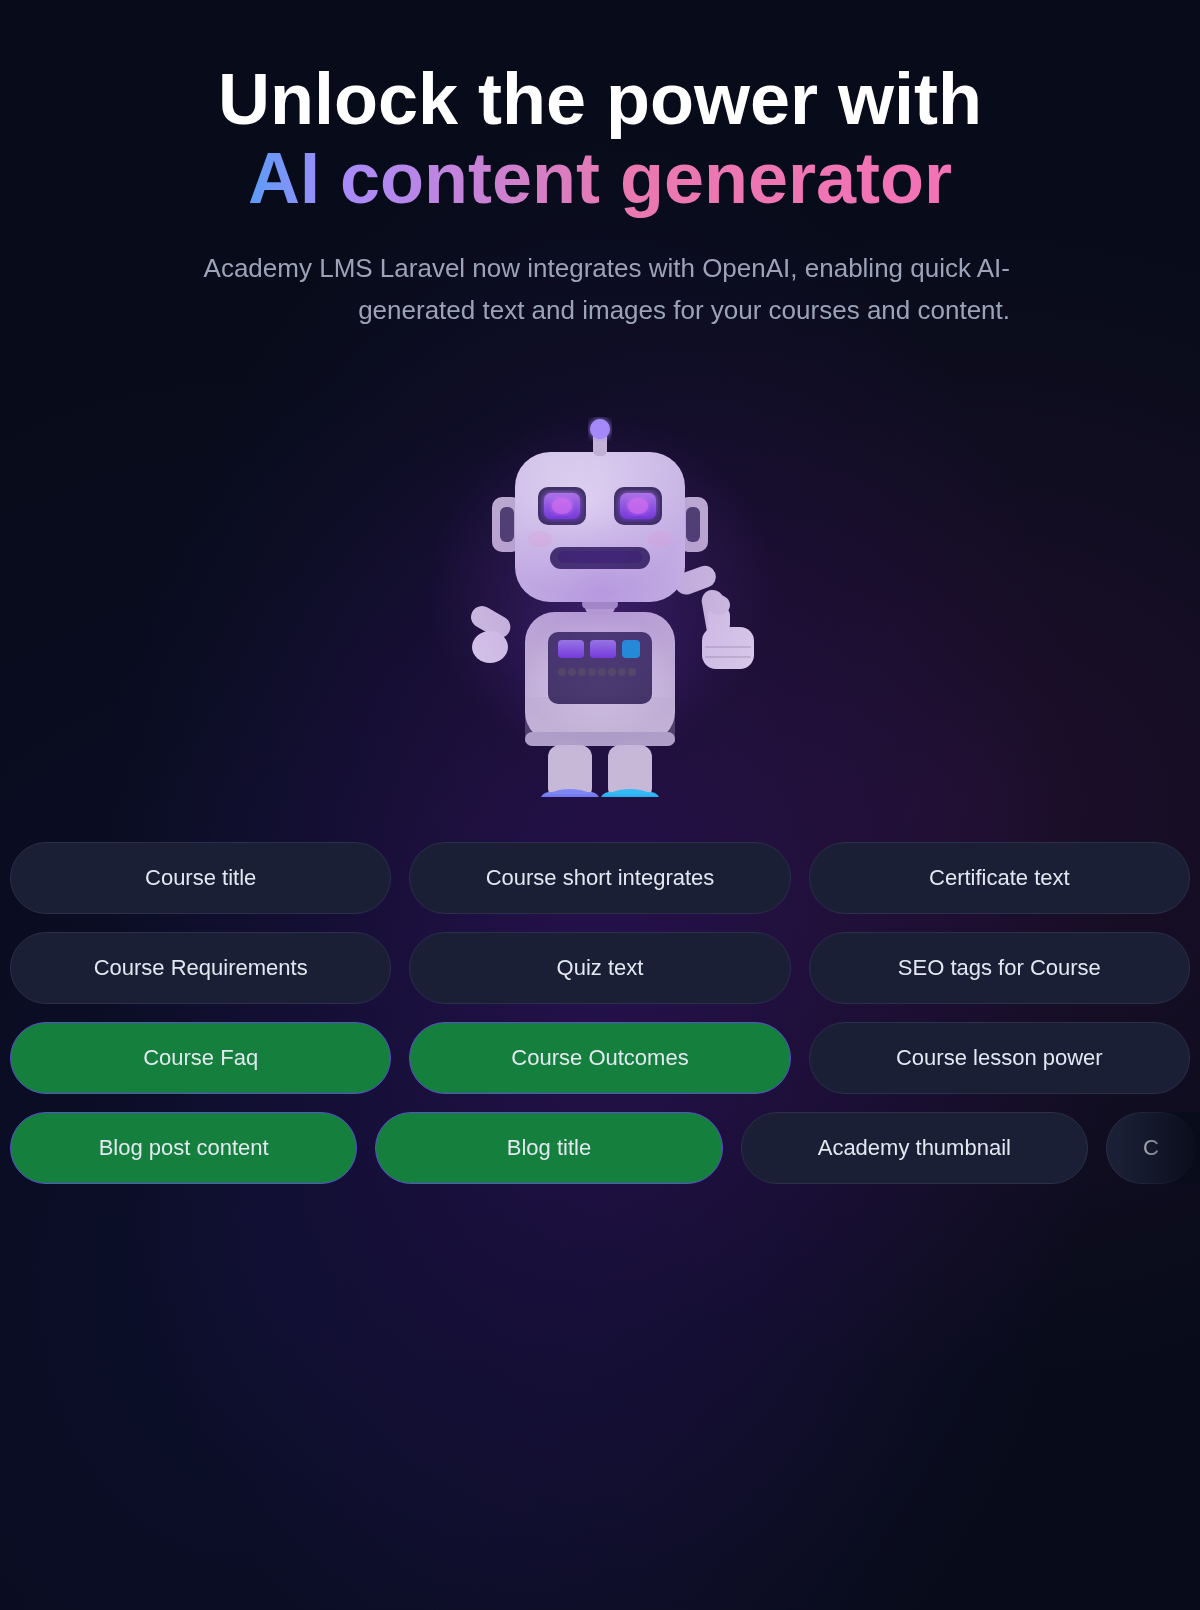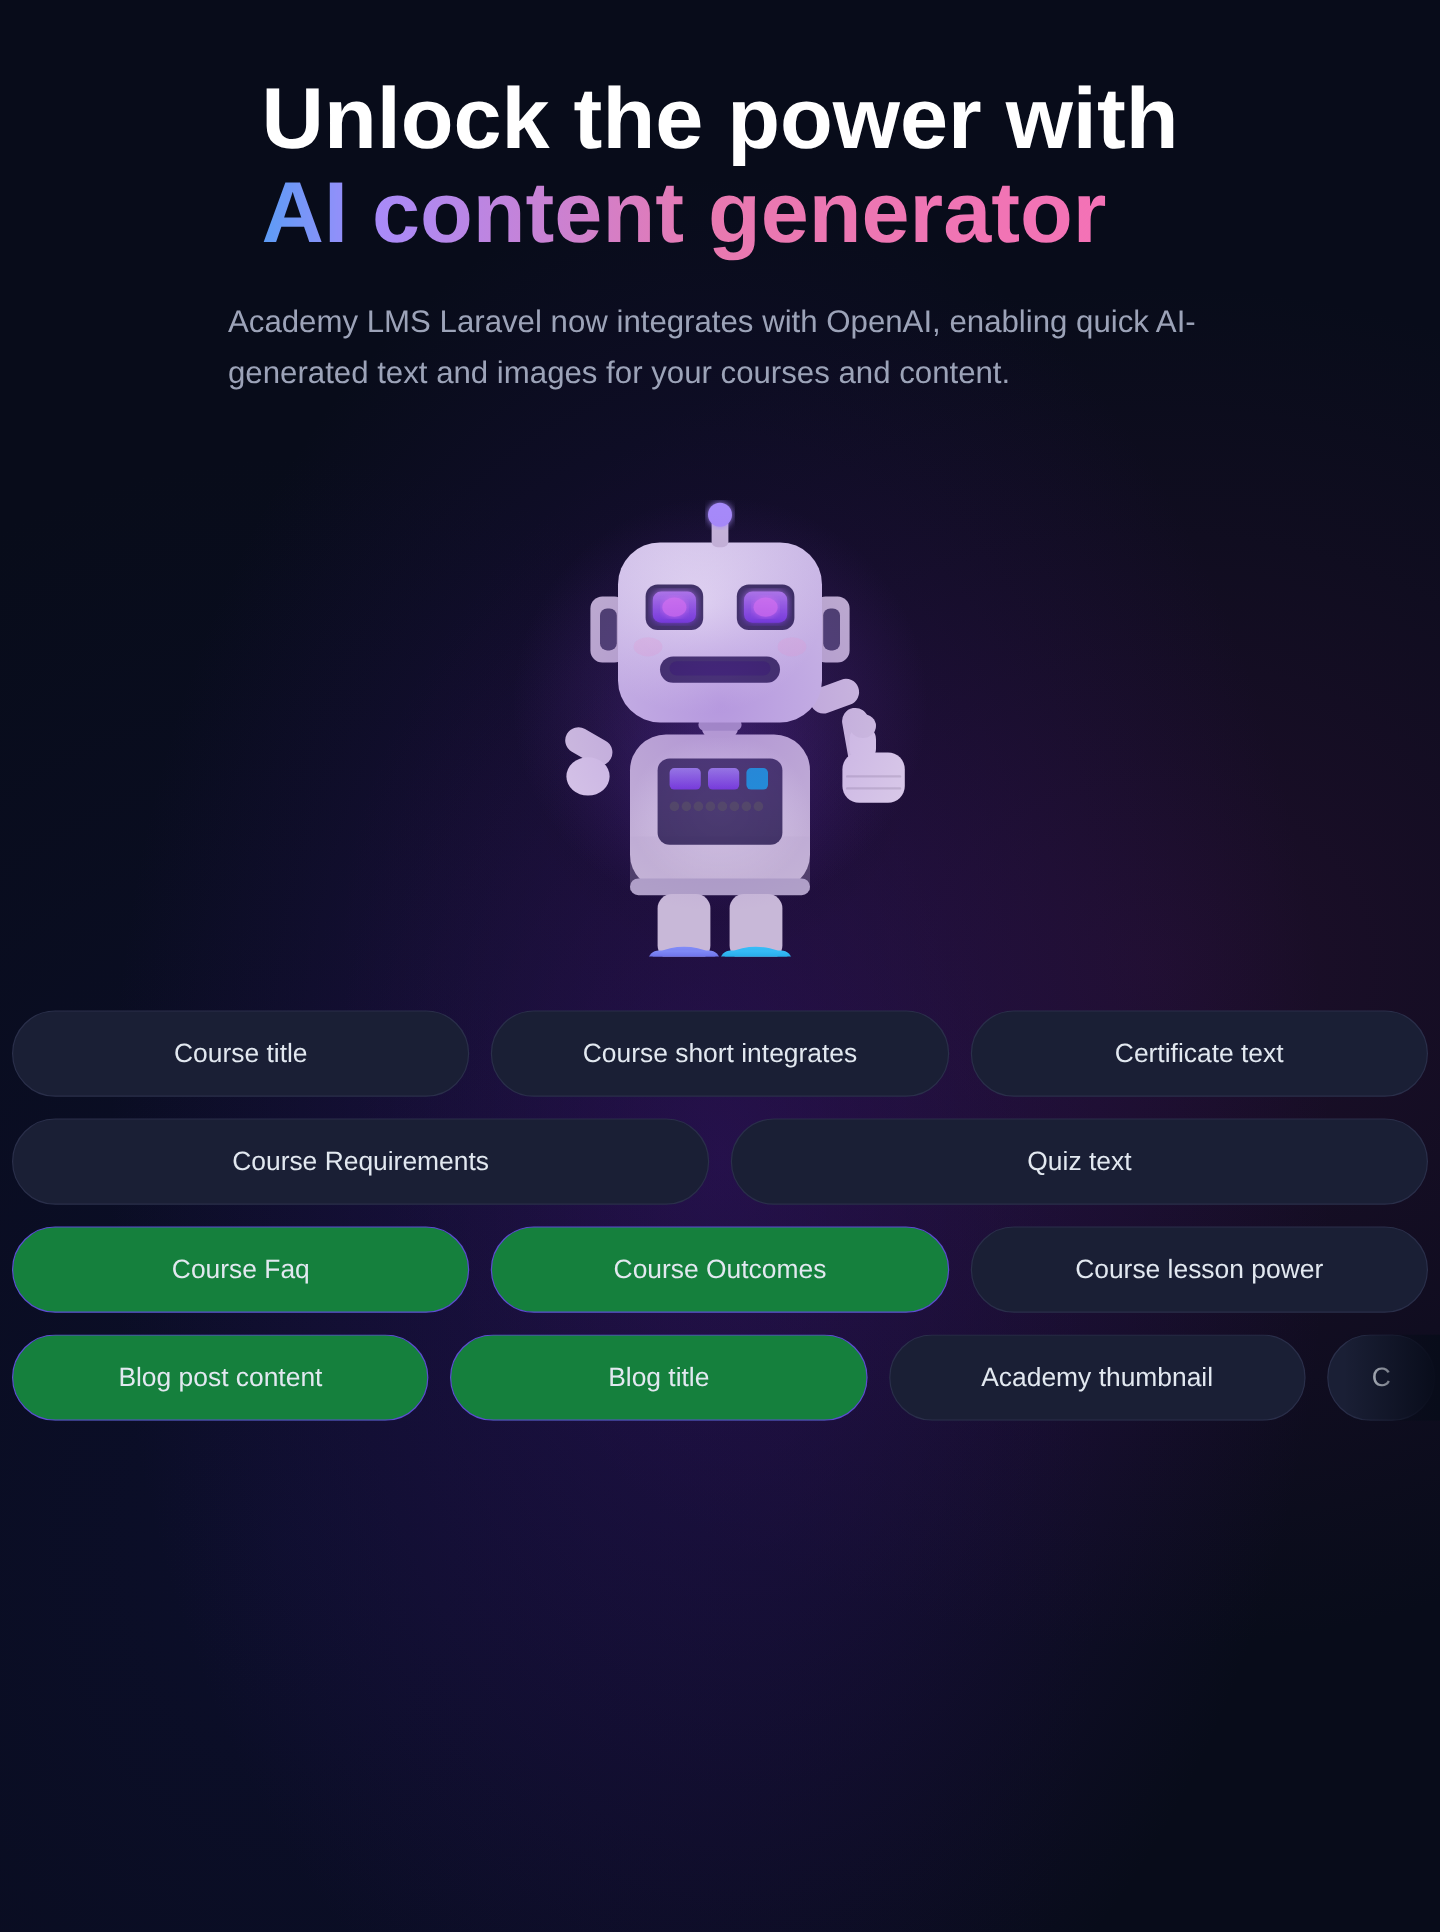--- a/index.html
+++ b/index.html
@@ -33,20 +33,21 @@
     .container {
       position: relative;
       z-index: 1;
       display: flex;
       flex-direction: column;
       align-items: center;
       padding-top: 60px;
     }
 
     .headline {
+      text-align: center;
       margin-bottom: 30px;
       padding: 0 80px;
     }
 
     .headline-line1 {
       font-size: 72px;
       font-weight: 800;
       color: #ffffff;
       line-height: 1.1;
       display: block;
@@ -75,21 +76,21 @@
     }
 
     .headline-generator {
       background: linear-gradient(90deg, #e879b0, #f472b6);
       -webkit-background-clip: text;
       -webkit-text-fill-color: transparent;
       background-clip: text;
     }
 
     .subtitle {
-      text-align: left;
+      text-align: right;
       color: #9ca3b8;
       font-size: 26px;
       line-height: 1.6;
       max-width: 820px;
       margin-bottom: 20px;
     }
 
     .robot-container {
       width: 420px;
       height: 430px;
@@ -324,20 +325,21 @@
 
     <div class="buttons-row">
       <button class="feature-btn">Course title</button>
       <button class="feature-btn">Course short integrates</button>
       <button class="feature-btn">Certificate text</button>
     </div>
 
     <div class="buttons-row">
       <button class="feature-btn">Course Requirements</button>
       <button class="feature-btn">Quiz text</button>
+      <button class="feature-btn">SEO tags for Course</button>
     </div>
 
     <div class="buttons-row">
       <button class="feature-btn active">Course Faq</button>
       <button class="feature-btn active">Course Outcomes</button>
       <button class="feature-btn">Course lesson power</button>
     </div>
 
     <div class="buttons-row last-row" style="overflow:hidden; padding-right:4px;">
       <button class="feature-btn active">Blog post content</button>

